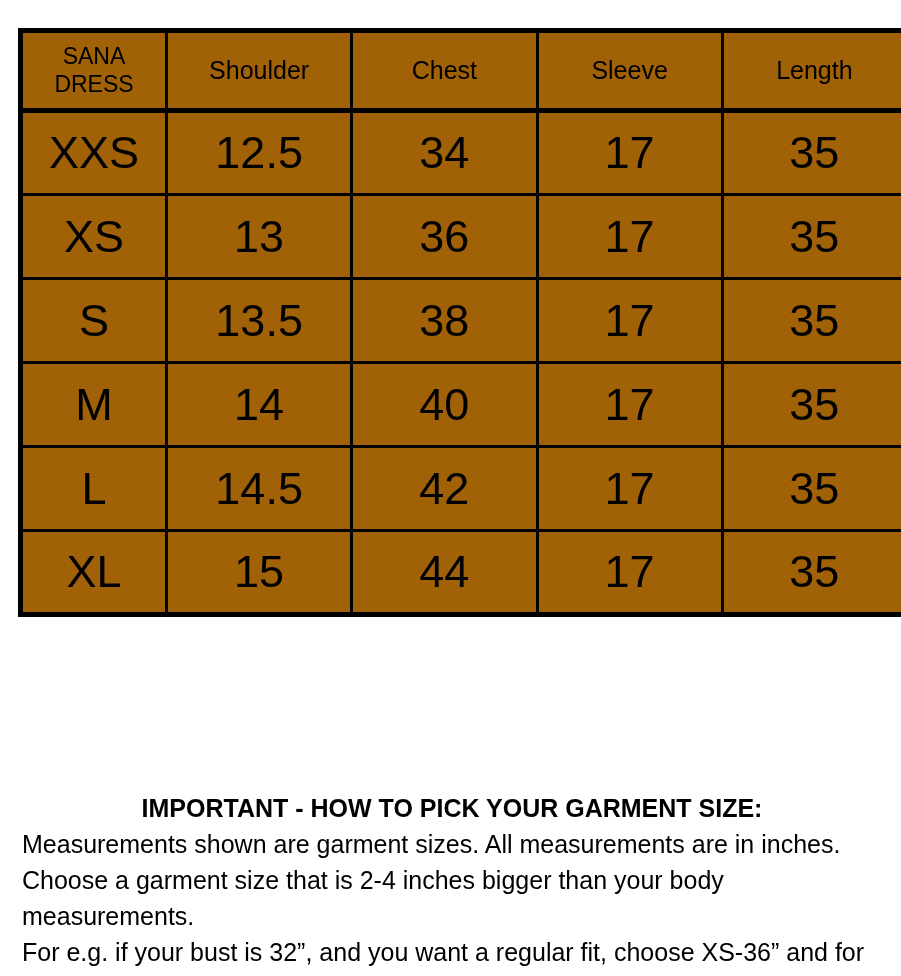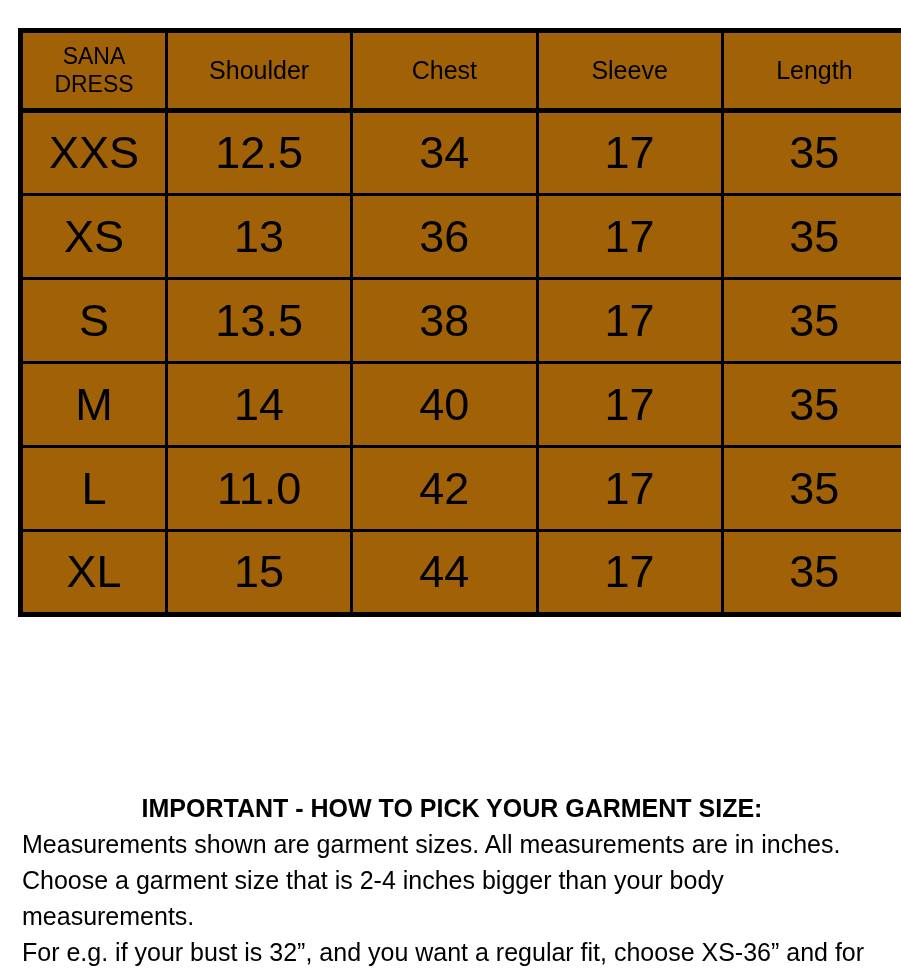--- a/index.html
+++ b/index.html
@@ -105,21 +105,21 @@
     </tr>
     <tr>
       <td>M</td>
       <td>14</td>
       <td>40</td>
       <td>17</td>
       <td>35</td>
     </tr>
     <tr>
       <td>L</td>
-      <td>11.0</td>
+      <td>14.5</td>
       <td>42</td>
       <td>17</td>
       <td>35</td>
     </tr>
     <tr>
       <td>XL</td>
       <td>15</td>
       <td>44</td>
       <td>17</td>
       <td>35</td>

